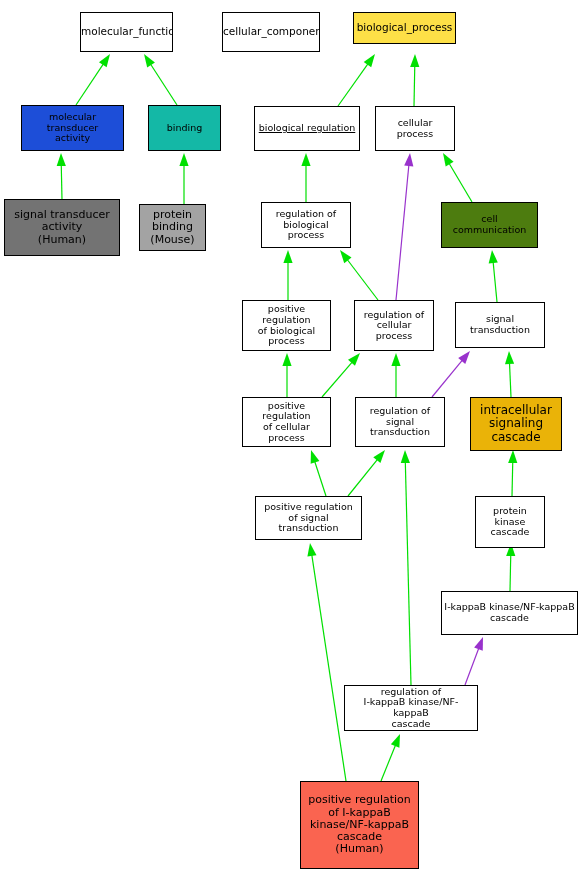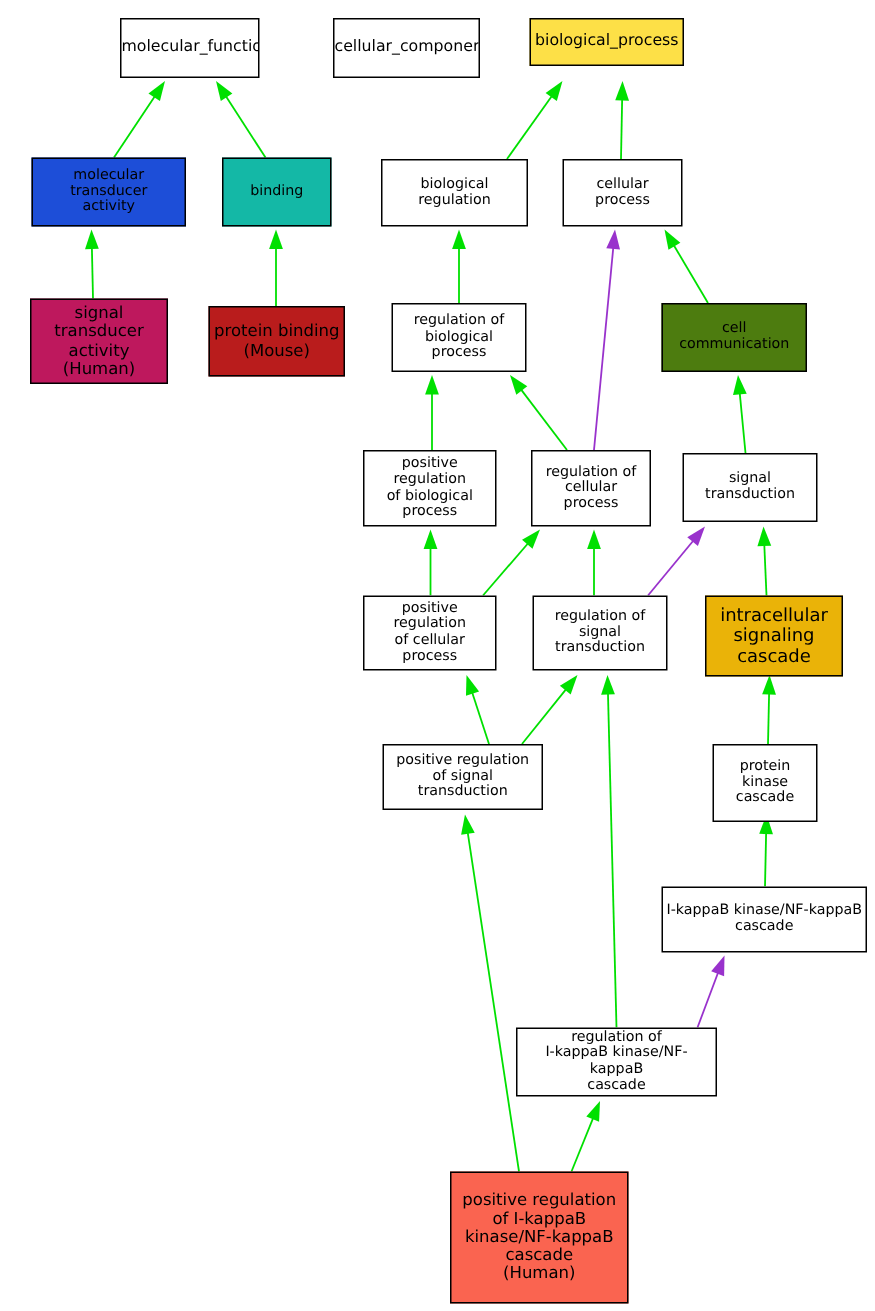--- a/index.html
+++ b/index.html
@@ -161,32 +161,32 @@
       <div class="go-node" style="left: 353px; top: 12px; width: 103px; height: 32px; background: #fde047; border-color: rgb(0, 0, 0); color: rgb(0, 0, 0); font-size: 10.5px; justify-content: center;">
         <span class="node-label">biological_process</span>
       </div>
       <div class="go-node" style="left: 21px; top: 105px; width: 103px; height: 46px; background: #1d4ed8; border-color: rgb(0, 0, 0); color: rgb(0, 0, 0); font-size: 9.5px;">
         <span class="node-label">molecular transducer
 activity</span>
       </div>
       <div class="go-node" style="left: 148px; top: 105px; width: 73px; height: 46px; background: #14b8a6; border-color: rgb(0, 0, 0); color: rgb(0, 0, 0); font-size: 9.5px;">
         <span class="node-label">binding</span>
       </div>
-      <div class="go-node" style="left: 254px; top: 106px; width: 98px; height: 45px; background: rgb(255, 255, 255); border-color: rgb(0, 0, 0); color: rgb(0, 0, 0); font-size: 9.5px;">
+      <div class="go-node" style="left: 254px; top: 106px; width: 106px; height: 45px; background: rgb(255, 255, 255); border-color: rgb(0, 0, 0); color: rgb(0, 0, 0); font-size: 9.5px; text-decoration: underline;">
         <span class="node-label">biological regulation</span>
       </div>
       <div class="go-node" style="left: 375px; top: 106px; width: 80px; height: 45px; background: rgb(255, 255, 255); border-color: rgb(0, 0, 0); color: rgb(0, 0, 0); font-size: 9.5px;">
         <span class="node-label">cellular process</span>
       </div>
-      <div class="go-node" style="left: 4px; top: 199px; width: 92px; height: 57px; background: #be185d; border-color: rgb(0, 0, 0); color: rgb(0, 0, 0); font-size: 11px; margin-left: 16px;">
+      <div class="go-node" style="left: 4px; top: 199px; width: 116px; height: 57px; background: #737373; border-color: rgb(0, 0, 0); color: rgb(0, 0, 0); font-size: 11px;">
         <span class="node-label">signal transducer
 activity
 (Human)</span>
       </div>
-      <div class="go-node" style="left: 139px; top: 204px; width: 91px; height: 47px; background: #b91c1c; border-color: rgb(0, 0, 0); color: rgb(0, 0, 0); font-size: 11px;">
+      <div class="go-node" style="left: 139px; top: 204px; width: 67px; height: 47px; background: #a3a3a3; border-color: rgb(0, 0, 0); color: rgb(0, 0, 0); font-size: 11px;">
         <span class="node-label">protein binding
 (Mouse)</span>
       </div>
       <div class="go-node" style="left: 261px; top: 202px; width: 90px; height: 46px; background: rgb(255, 255, 255); border-color: rgb(0, 0, 0); color: rgb(0, 0, 0); font-size: 9.5px;">
         <span class="node-label">regulation of
 biological process</span>
       </div>
       <div class="go-node" style="left: 441px; top: 202px; width: 97px; height: 46px; background: #4d7c0f; border-color: rgb(0, 0, 0); color: rgb(0, 0, 0); font-size: 9.5px;">
         <span class="node-label">cell communication</span>
       </div>

